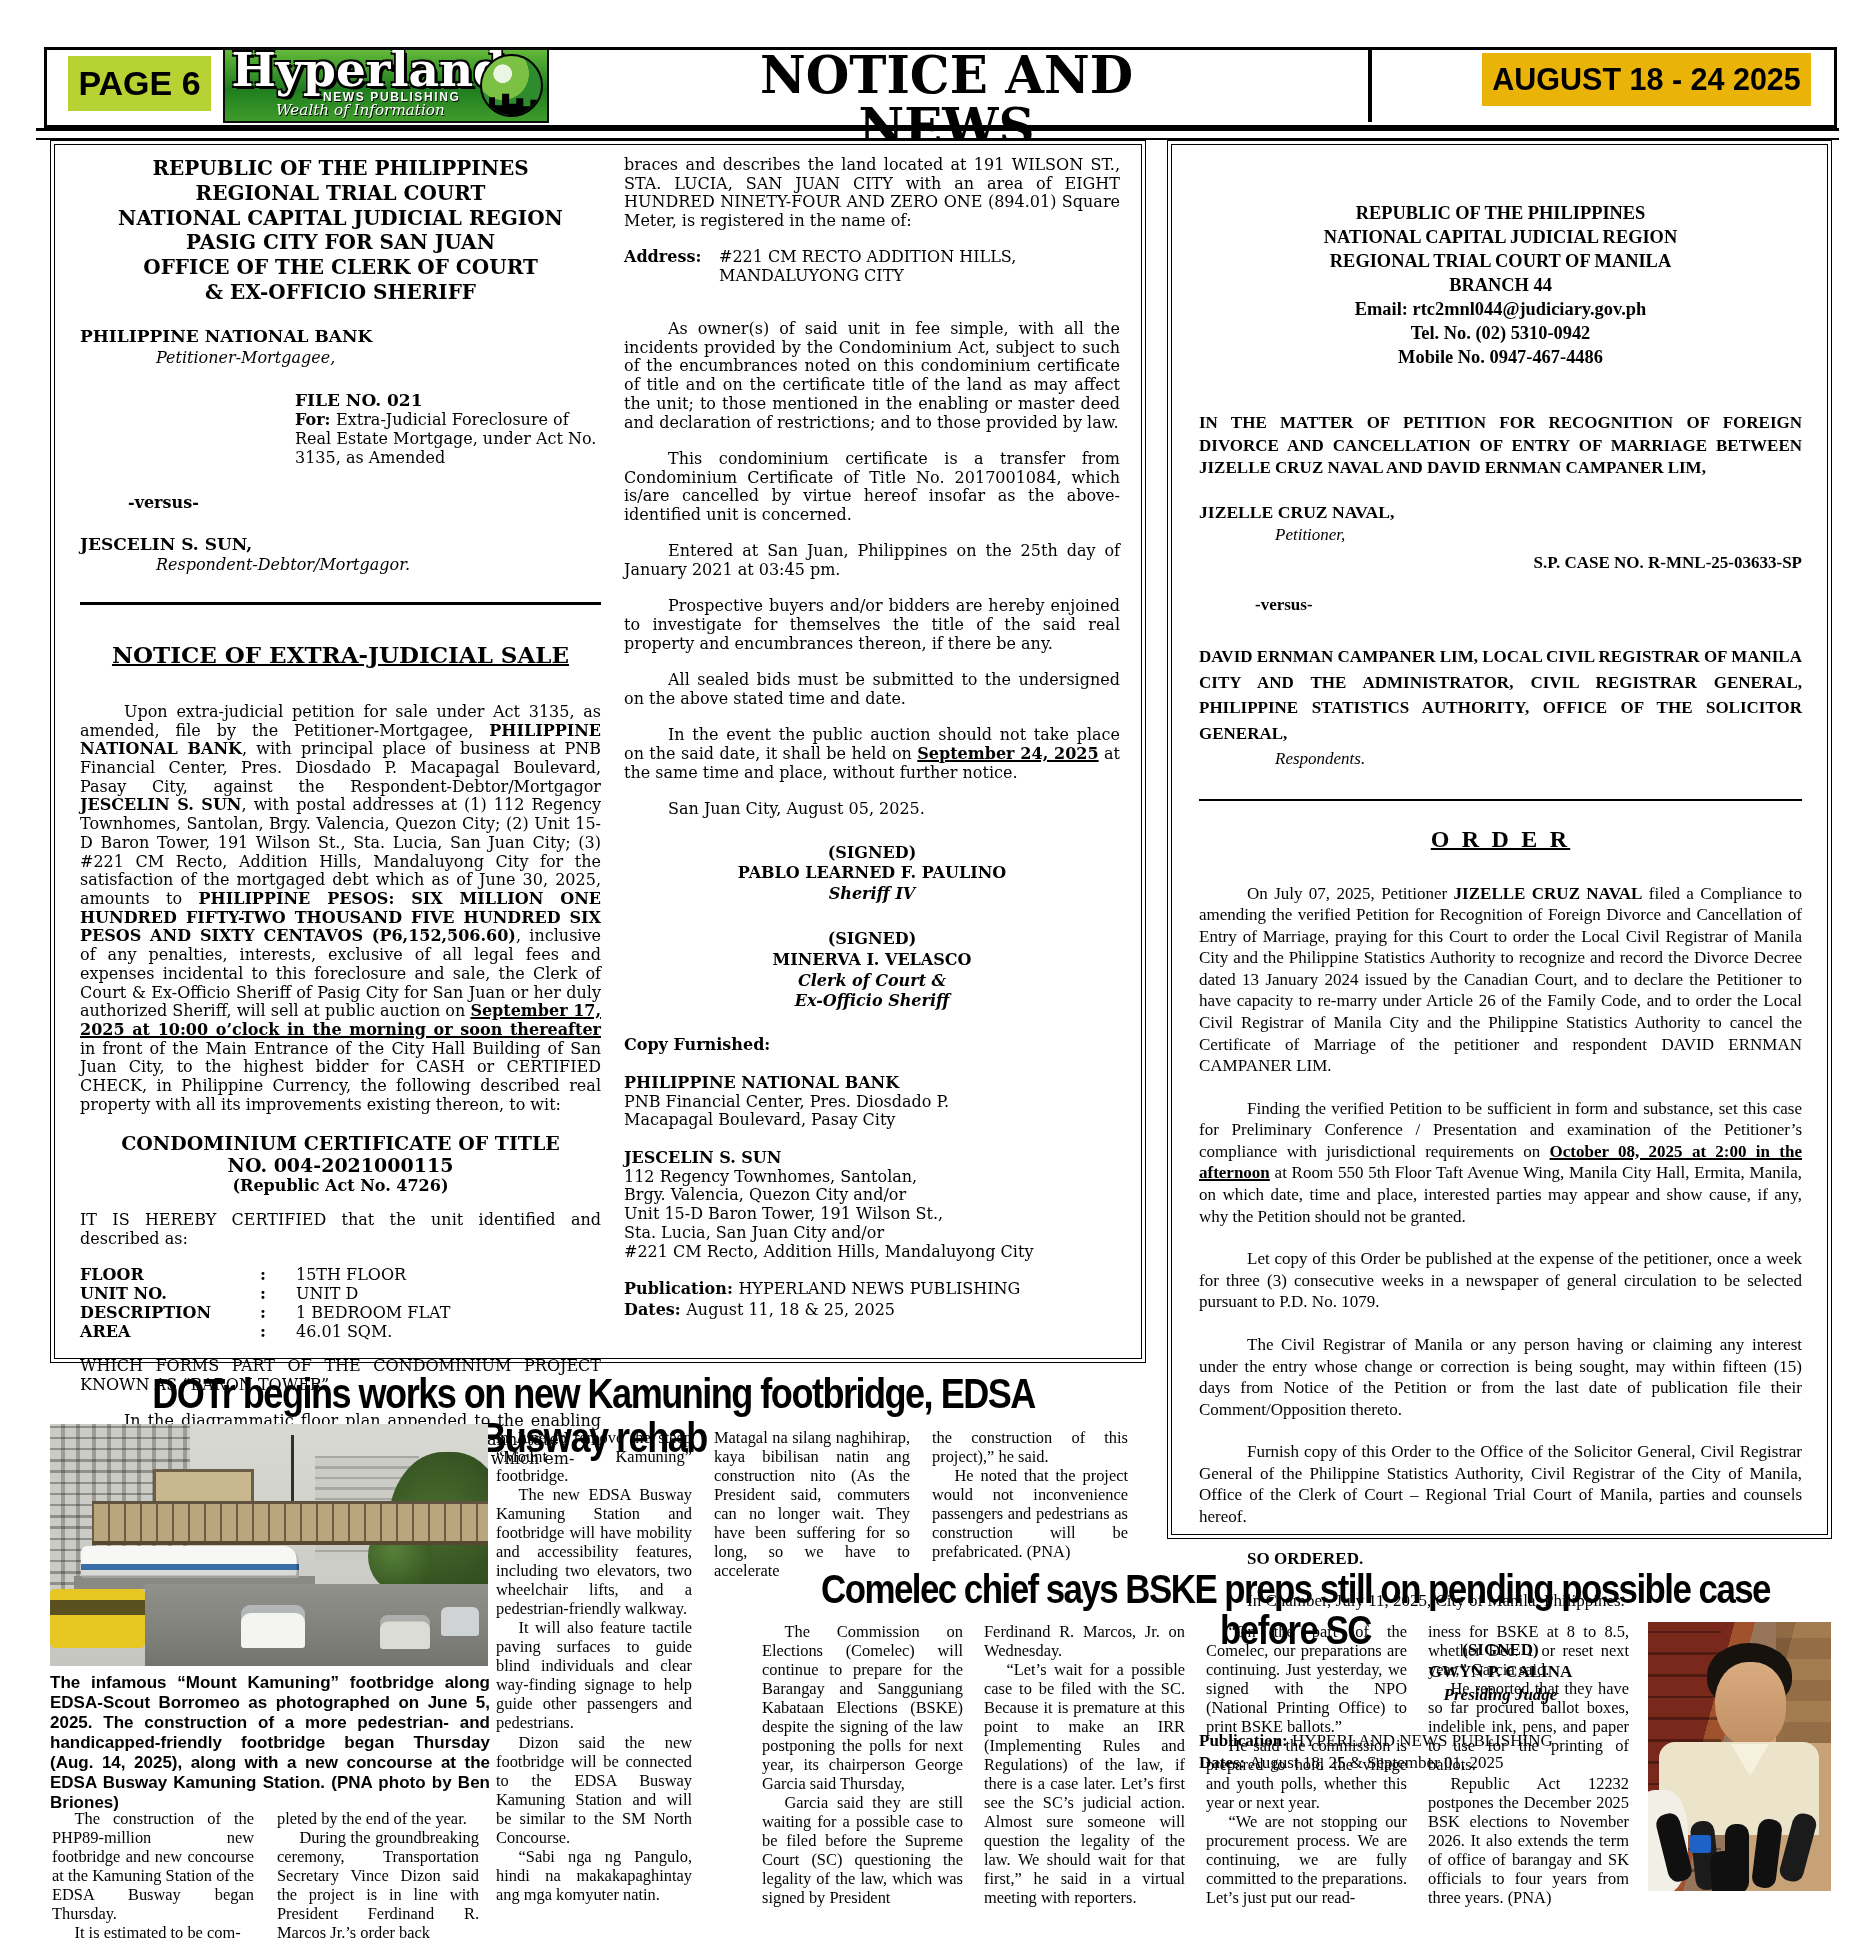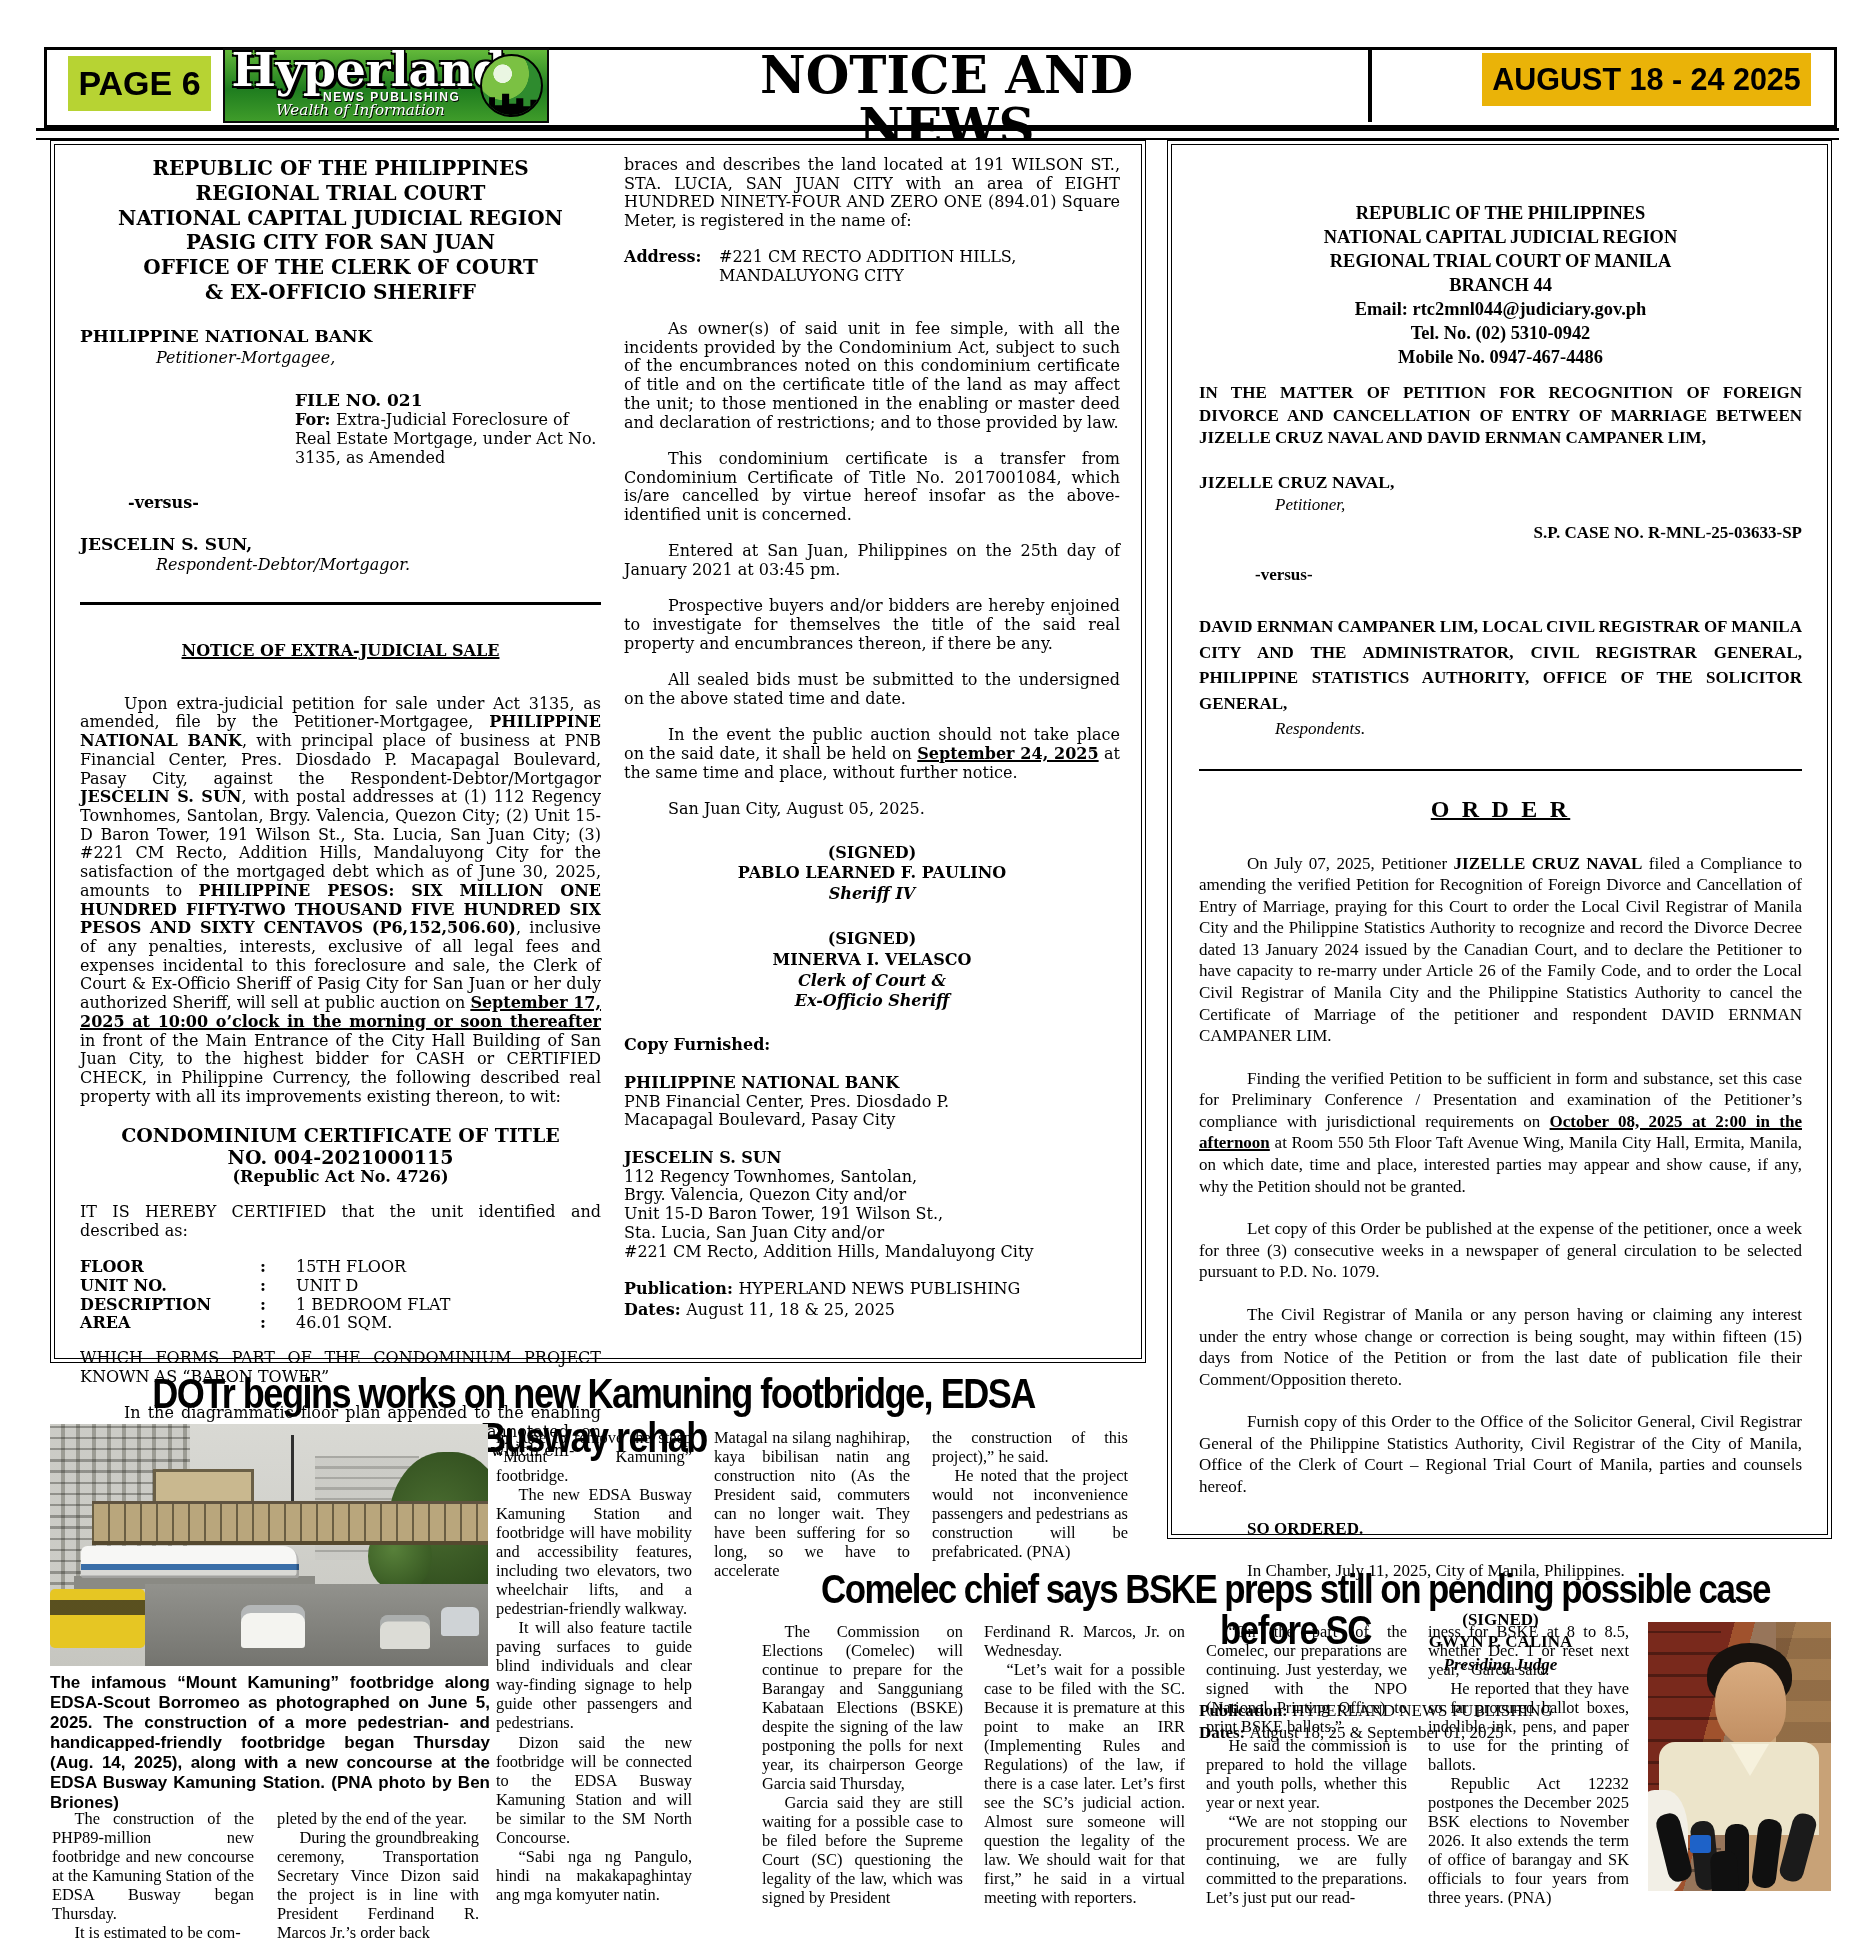--- a/index.html
+++ b/index.html
@@ -49,21 +49,21 @@
   .colM{left:624px;top:156px;width:496px;}
   .court p{margin:0;text-align:center;font-weight:bold;font-size:20px;line-height:1.24;}
   .courtR p{margin:0;text-align:center;font-weight:bold;font-size:18.4px;line-height:1.3;}
   .party{margin-top:22.5px;}
   .party-name{font-weight:bold;font-size:17px;}
   .party-role{font-style:italic;padding-left:76px;margin-top:1.6px;text-align:left;}
   .fileblock{margin:24px 0 0 215px;width:306px;text-align:left;}
   .fileno{font-weight:bold;font-size:17px;}
   .versus{font-weight:bold;margin:26px 0 0 48px;text-align:left;}
   .sepline{border-top:3.2px solid #000;margin-top:27px;}
-  .notice-title{text-align:center;font-weight:bold;font-size:16px;margin:37px 0 34px 0;
+  .notice-title{text-align:center;font-weight:bold;font-size:23px;margin:37px 0 34px 0;
                 text-decoration:underline;text-decoration-thickness:2.4px;}
   .par{margin:0 0 17.6px 0;text-indent:44px;}
   .par0{margin:0 0 17.6px 0;text-indent:0;}
   .cct{margin:6.4px 0 16px 0;}
   .cct div{text-align:center;font-weight:bold;}
   .cct .l1,.cct .l2{font-size:19px;}
   .cct .l3{font-size:16px;}
   .unit-table{margin:3.2px 0 16px 0;}
   .unit-row{display:flex;}
   .unit-lbl{width:180px;font-weight:bold;}
@@ -77,21 +77,21 @@
   .sig div{font-weight:bold;}
   .sig .role{font-style:italic;}
   .cfh{font-weight:bold;text-align:left;margin:24px 0 19px 0;}
   .cfblock{margin:0 0 19px 0;}
   .cfname{font-weight:bold;text-align:left;}
   .publine{text-align:left;margin-top:1.6px;}
 
   
   .colR{left:1199px;top:202px;width:603px;font-family:"Liberation Serif",serif;
         font-size:17px;line-height:1.2;text-align:justify;}
-  .colR .matter{font-weight:bold;margin-top:13px;line-height:1.32;}
+  .colR .matter{font-weight:bold;margin-top:43px;line-height:1.32;}
   .colR .party-name{font-size:17.6px;}
   .colR .caseno{text-align:right;font-weight:bold;margin-top:8px;}
   .colR .versusR{font-weight:bold;margin:21px 0 0 56px;text-align:left;}
   .colR .respondents{font-weight:bold;margin-top:29px;line-height:1.5;}
   .colR .seplineR{border-top:2.4px solid #000;margin:29px 0 24px 0;}
   .colR .order-title{text-align:center;font-weight:bold;font-size:24px;letter-spacing:3.2px;
                      margin:8px 0 29px 0;text-decoration:underline;text-decoration-thickness:2.4px;}
   .colR .parR{margin:0 0 21px 0;text-indent:48px;line-height:1.27;}
   .colR .soord{font-weight:bold;text-indent:48px;margin:4.8px 0 21px 0;text-align:left;}
   .colR .sigR{text-align:center;margin:27px 0 24px 0;line-height:1.35;}

